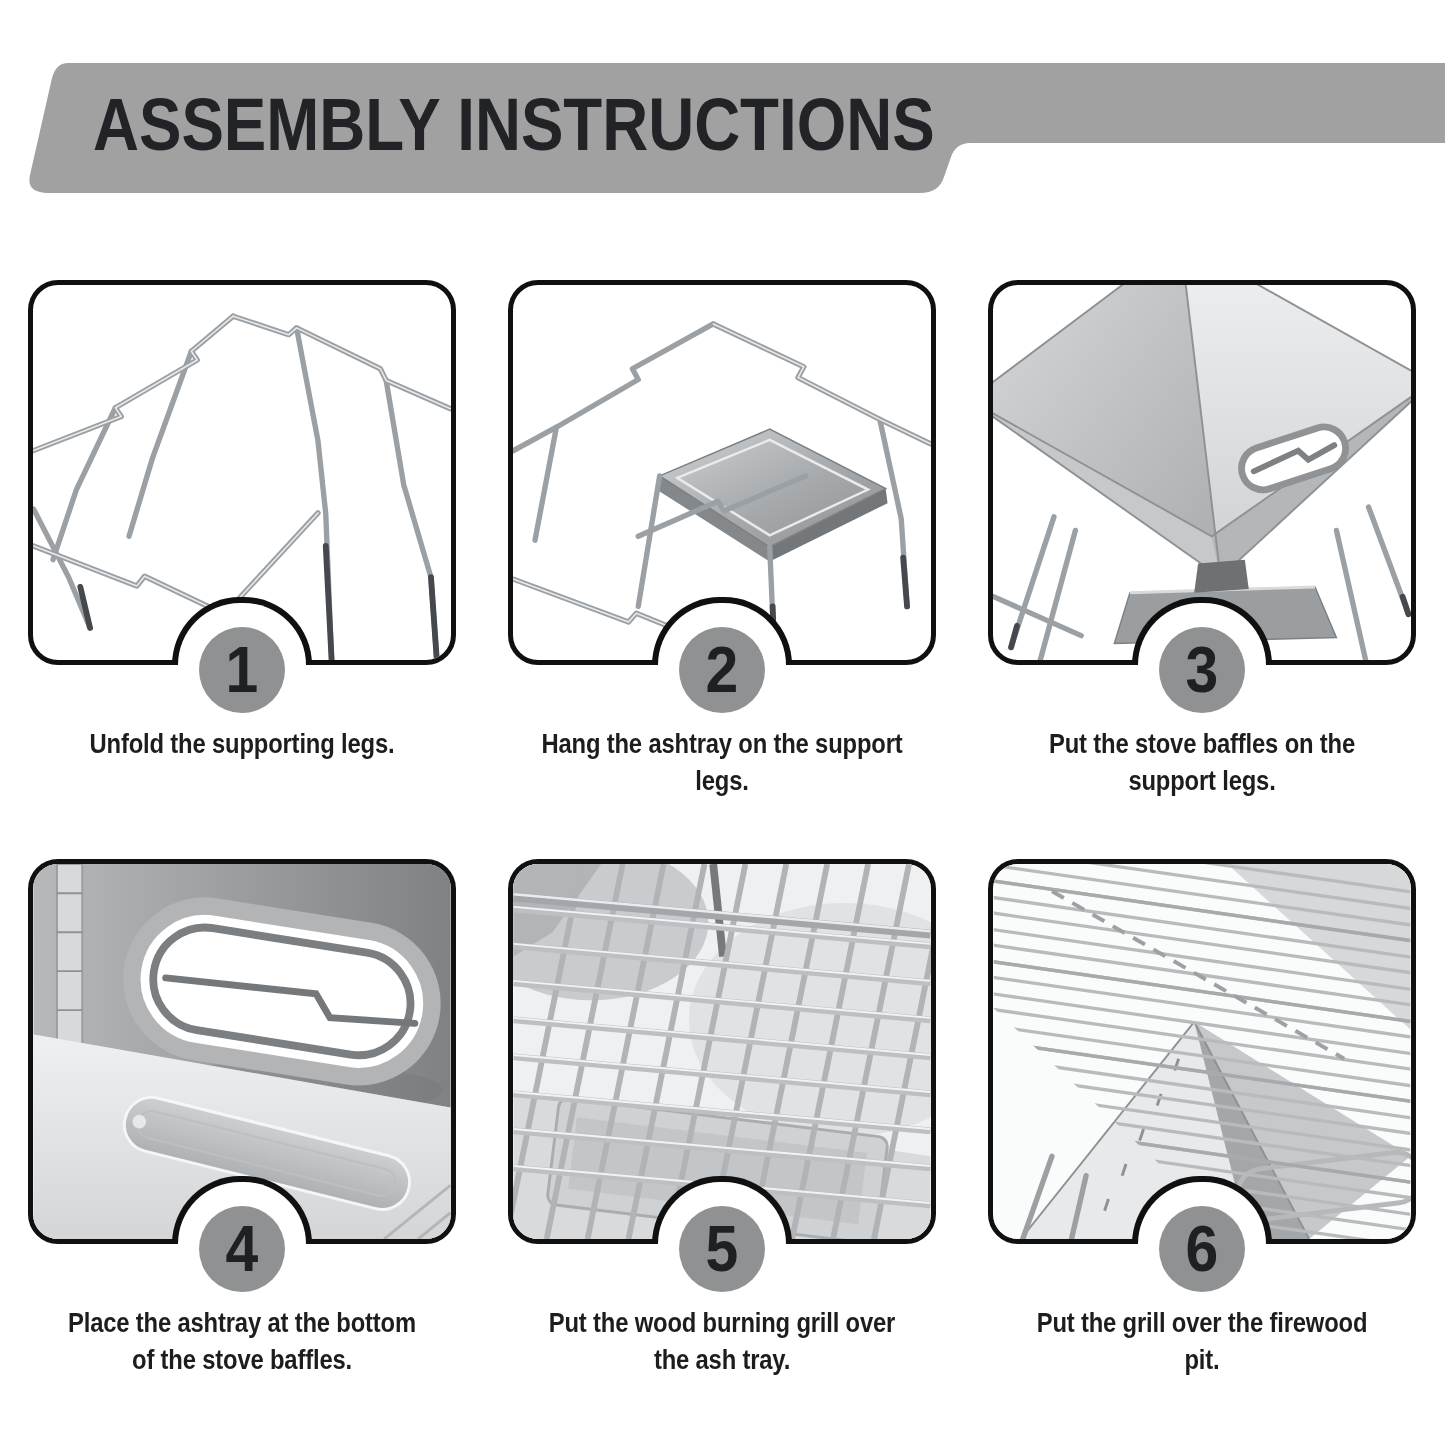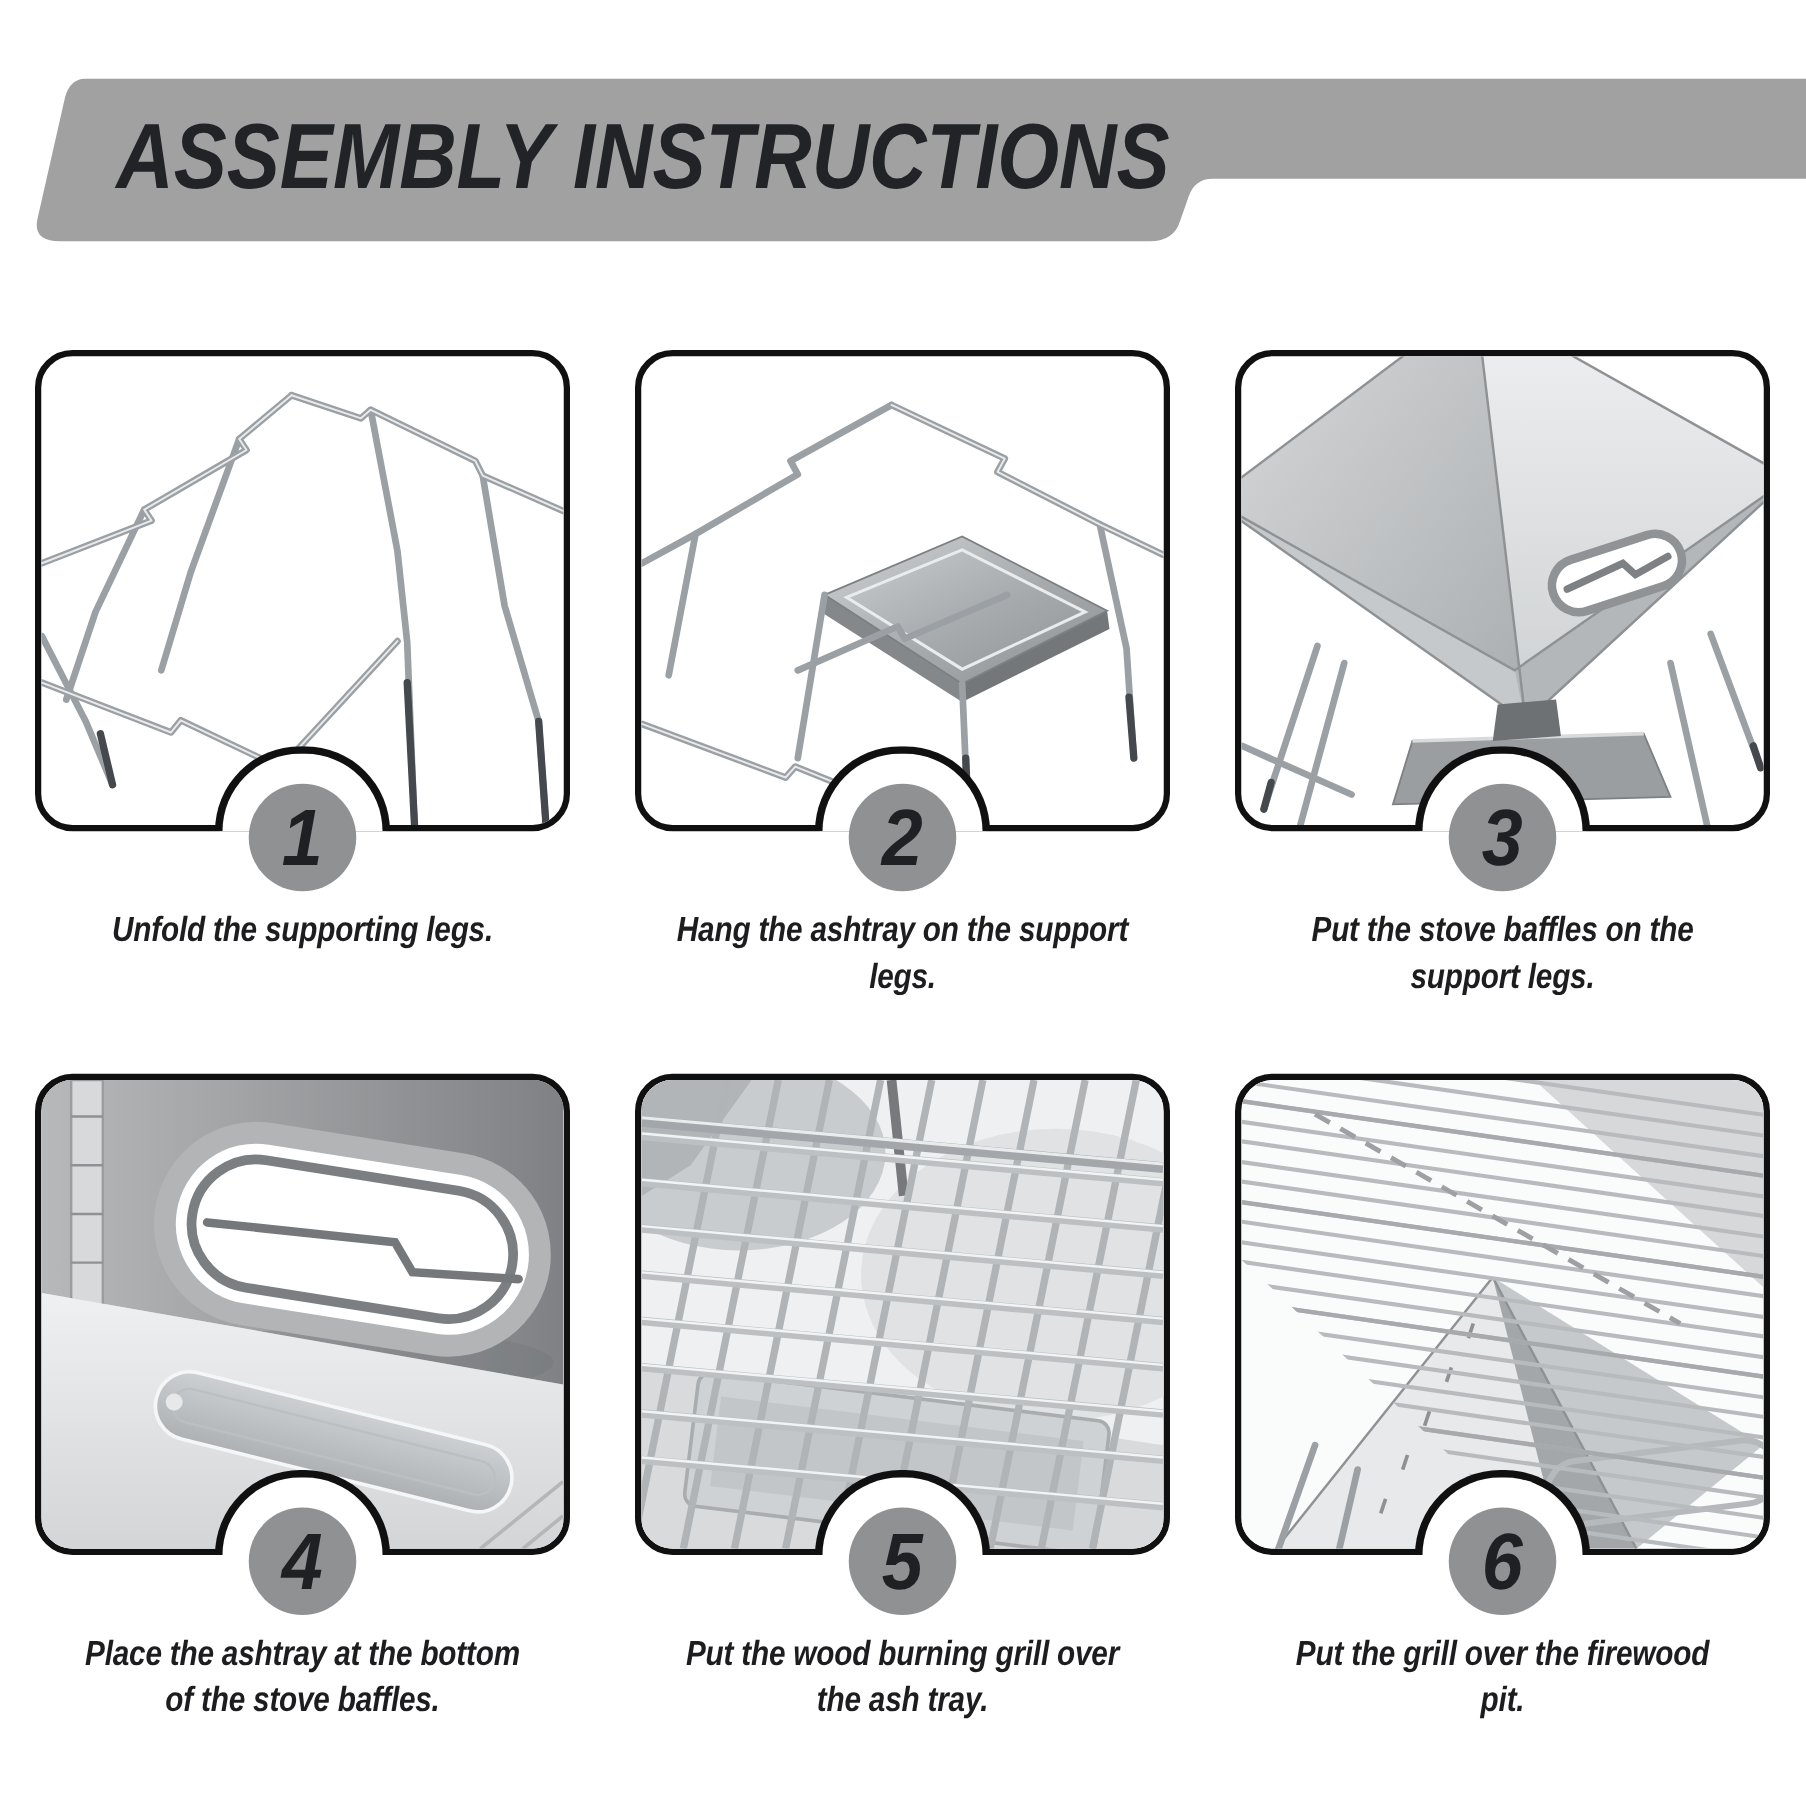--- a/index.html
+++ b/index.html
@@ -9,21 +9,20 @@
     --frame-black:#101010;
   }
   *{margin:0;padding:0;box-sizing:border-box;}
   html,body{background:#fff;}
   .page{
     position:relative;
     width:1445px;height:1445px;
     background:#fff;
     overflow:hidden;
     font-family:"Liberation Sans","DejaVu Sans",sans-serif;
-    font-style:italic;
   }
   
   .banner-svg{position:absolute;top:0;left:0;display:block;}
   .banner-shape{fill:var(--banner-gray);}
   .banner-title{
     position:absolute;left:93px;top:88px;
     font-size:74px;line-height:74px;font-weight:bold;
     color:#222326;letter-spacing:0px;white-space:pre;
     transform:scaleX(0.86);transform-origin:left center;
   }

